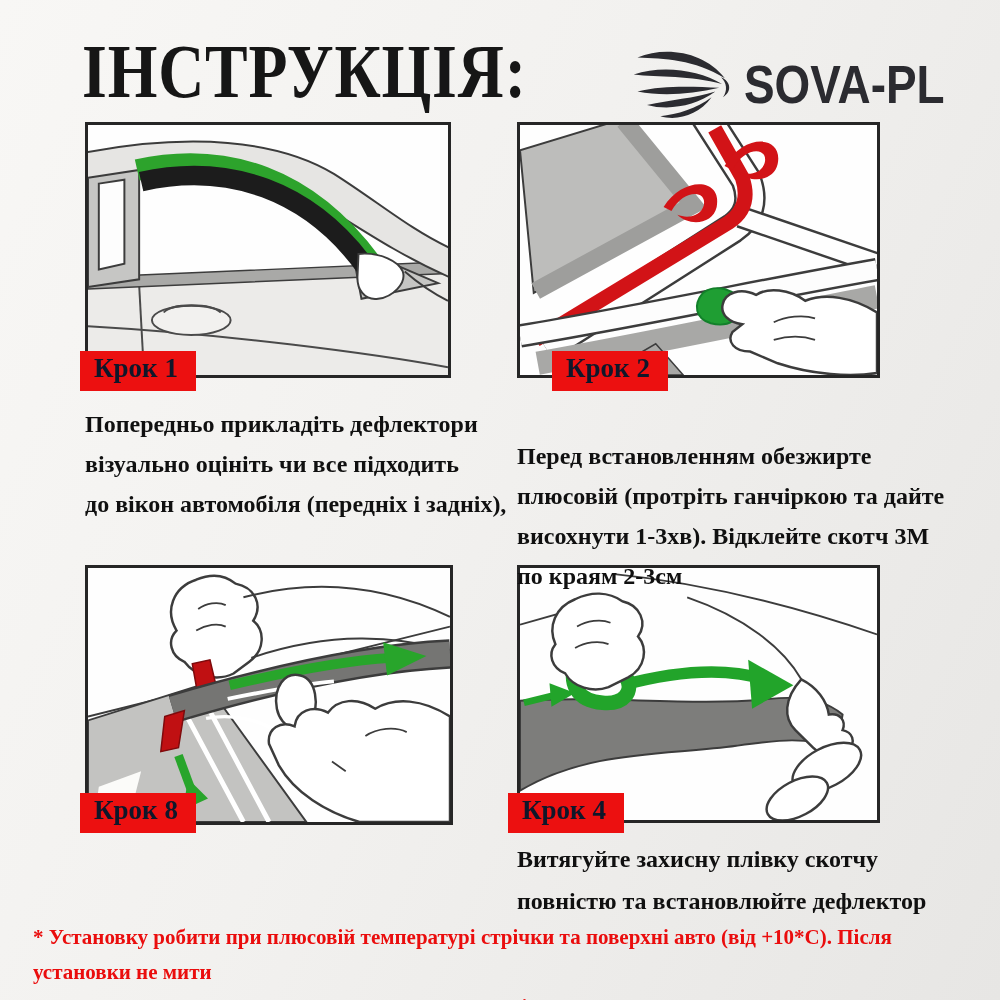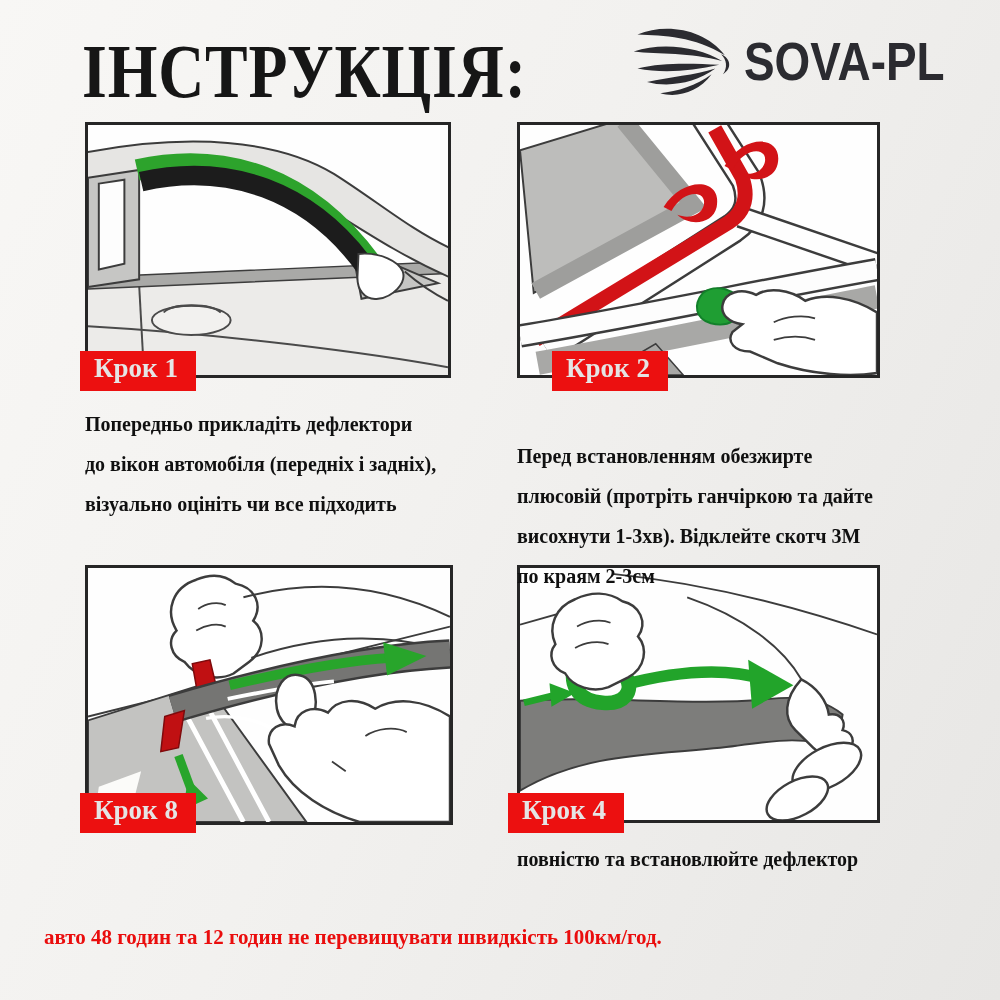--- a/index.html
+++ b/index.html
@@ -5,39 +5,39 @@
   html,body{margin:0;padding:0;}
   body{
     width:1000px;height:1000px;position:relative;overflow:hidden;
     background:linear-gradient(115deg,#f8f7f5 0%,#f2f1ef 45%,#e7e6e4 100%);
     font-family:"Liberation Serif",serif;color:#141414;
   }
   .title{
     position:absolute;left:82px;top:28px;font-size:76px;font-weight:bold;color:#161616;
     transform:scaleX(.84);transform-origin:left top;letter-spacing:1px;white-space:nowrap;
   }
-  .brand{position:absolute;left:626px;top:23px;display:flex;align-items:center;}
+  .brand{position:absolute;left:626px;top:46px;display:flex;align-items:center;}
   .brand svg{width:118px;height:76px;display:block;}
   .brand-name{
     font-family:"Liberation Sans",sans-serif;font-weight:bold;font-size:54px;color:#2b2b30;
     transform:scaleX(.85);transform-origin:left center;letter-spacing:0;white-space:nowrap;
   }
   .panel{position:absolute;background:#fefefe;border:3px solid #262626;box-sizing:border-box;}
   .panel svg{display:block;width:100%;height:100%;}
   .p1{left:85px;top:122px;width:366px;height:256px;}
   .p2{left:517px;top:122px;width:363px;height:256px;}
   .p3{left:85px;top:565px;width:368px;height:260px;}
   .p4{left:517px;top:565px;width:363px;height:258px;}
   .badge{
-    position:absolute;background:#ec1010;color:#e5e5e5;font-weight:bold;font-size:27px;
+    position:absolute;background:#ec1010;color:#0f172a;font-weight:bold;font-size:27px;
     padding:3px 18px 7px 14px;font-family:"Liberation Serif",serif;line-height:1.1;z-index:5;
   }
   .b1{left:80px;top:351px;} .b2{left:508px;top:351px;margin-left:44px;}
   .b3{left:80px;top:793px;} .b4{left:508px;top:793px;}
-  .step-text{position:absolute;font-size:20px;font-weight:bold;color:#101010;}
+  .step-text{position:absolute;font-size:24px;font-weight:bold;color:#101010;}
   .step-text div{line-height:40px;white-space:nowrap;}
   .t1{left:85px;top:404px;} .t2{left:517px;top:404px;margin-top:32px;}
   .t3{left:85px;top:838px;} .t4{left:517px;top:838px;}
   .t3 div,.t4 div{line-height:42px;}
   .footer{position:absolute;left:33px;top:920px;width:945px;color:#ea0d0d;font-weight:bold;font-size:21px;}
   .footer div{line-height:35px;}
   .footer .indent{padding-left:11px;}
 </style>
 </head>
 <body>
@@ -144,32 +144,34 @@
     </svg>
   </div>
 
   <div class="badge b1">Крок 1</div>
   <div class="badge b2">Крок 2</div>
   <div class="badge b3">Крок 8</div>
   <div class="badge b4">Крок 4</div>
 
   <div class="step-text t1">
     <div>Попередньо прикладіть дефлектори</div>
+    <div>візуально оцініть чи все підходить</div>
     <div>до вікон автомобіля (передніх і задніх),</div>
-    <div>візуально оцініть чи все підходить</div>
   </div>
   <div class="step-text t2">
     <div>Перед встановленням обезжирте</div>
     <div>плюсовій (протріть ганчіркою та дайте</div>
     <div>висохнути 1-3хв). Відклейте скотч 3М</div>
     <div>по краям 2-3см</div>
   </div>
   <div class="step-text t3">
   </div>
   <div class="step-text t4">
+    <div>Витягуйте захисну плівку скотчу</div>
     <div>повністю та встановлюйте дефлектор</div>
   </div>
 
   <div class="footer">
+    <div>* Установку робити при плюсовій температурі стрічки та поверхні авто (від +10*С). Після установки не мити</div>
     <div class="indent">авто 48 годин та 12 годин не перевищувати швидкість 100км/год.</div>
   </div>
 
 </div>
 
 </body></html>

